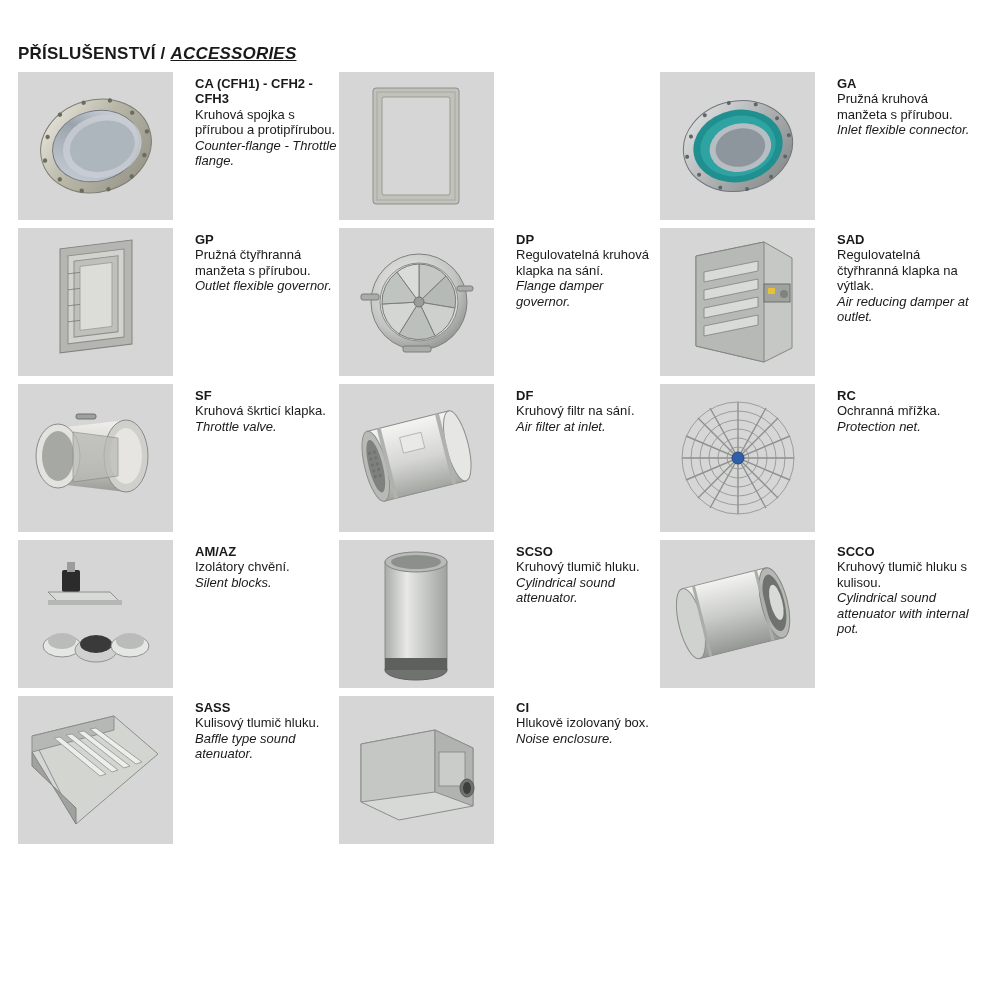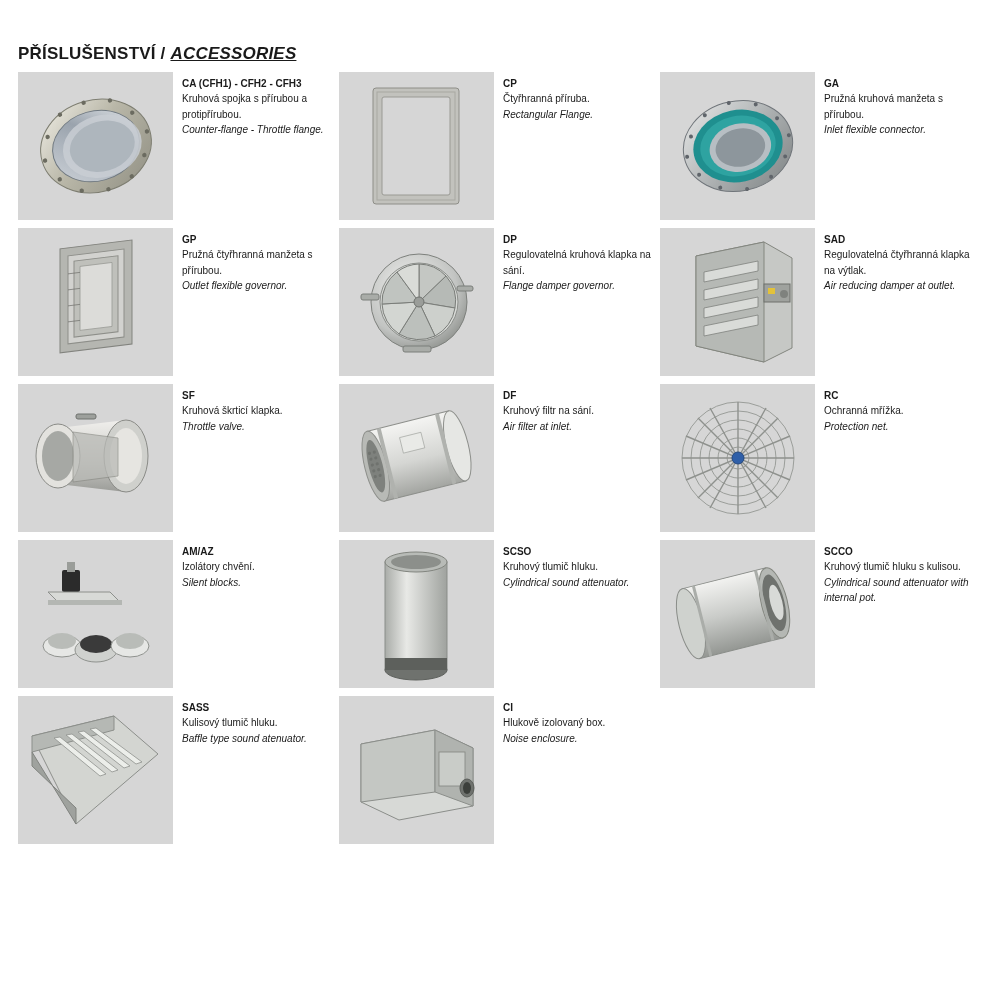--- a/index.html
+++ b/index.html
@@ -47,23 +47,23 @@
     width: 155px;
     height: 148px;
     background: #d6d6d6;
     flex: 0 0 155px;
     position: relative;
     overflow: hidden;
   }
   .thumb.empty-bg { background: #ffffff; }
   .caption {
     flex: 1 1 auto;
-    padding-left: 9px;
+    padding-left: 22px;
     padding-top: 4px;
-    font-size: 10px;
+    font-size: 13px;
     line-height: 15.4px;
   }
   .caption .code {
     font-weight: bold;
     display: block;
   }
   .caption .cz {
     display: block;
     font-style: normal;
   }
@@ -139,25 +139,20 @@
 
       <div class="cell">
         <div class="thumb">
           <div class="art">
             <svg viewBox="0 0 155 148">
               <rect x="34" y="16" width="86" height="116" rx="3" fill="#c2c2bd" stroke="#8e8e88" stroke-width="1"></rect>
               <rect x="43" y="25" width="68" height="98" rx="2" fill="#d6d6d6" stroke="#9a9a94" stroke-width="1"></rect>
               <rect x="38" y="20" width="78" height="108" fill="none" stroke="#a8a8a2" stroke-width="1"></rect>
             </svg>
           </div>
-        </div>
-        <div class="caption">
-          <span class="code">CP</span>
-          <span class="cz">Čtyřhranná příruba.</span>
-          <span class="en">Rectangular Flange.</span>
         </div>
       </div>
 
       <div class="cell">
         <div class="thumb">
           <div class="art">
             <svg viewBox="0 0 155 148">
               <defs>
                 <linearGradient id="g_ga" x1="0" y1="0" x2="1" y2="1">
                   <stop offset="0%" stop-color="#e9eaea"></stop>

